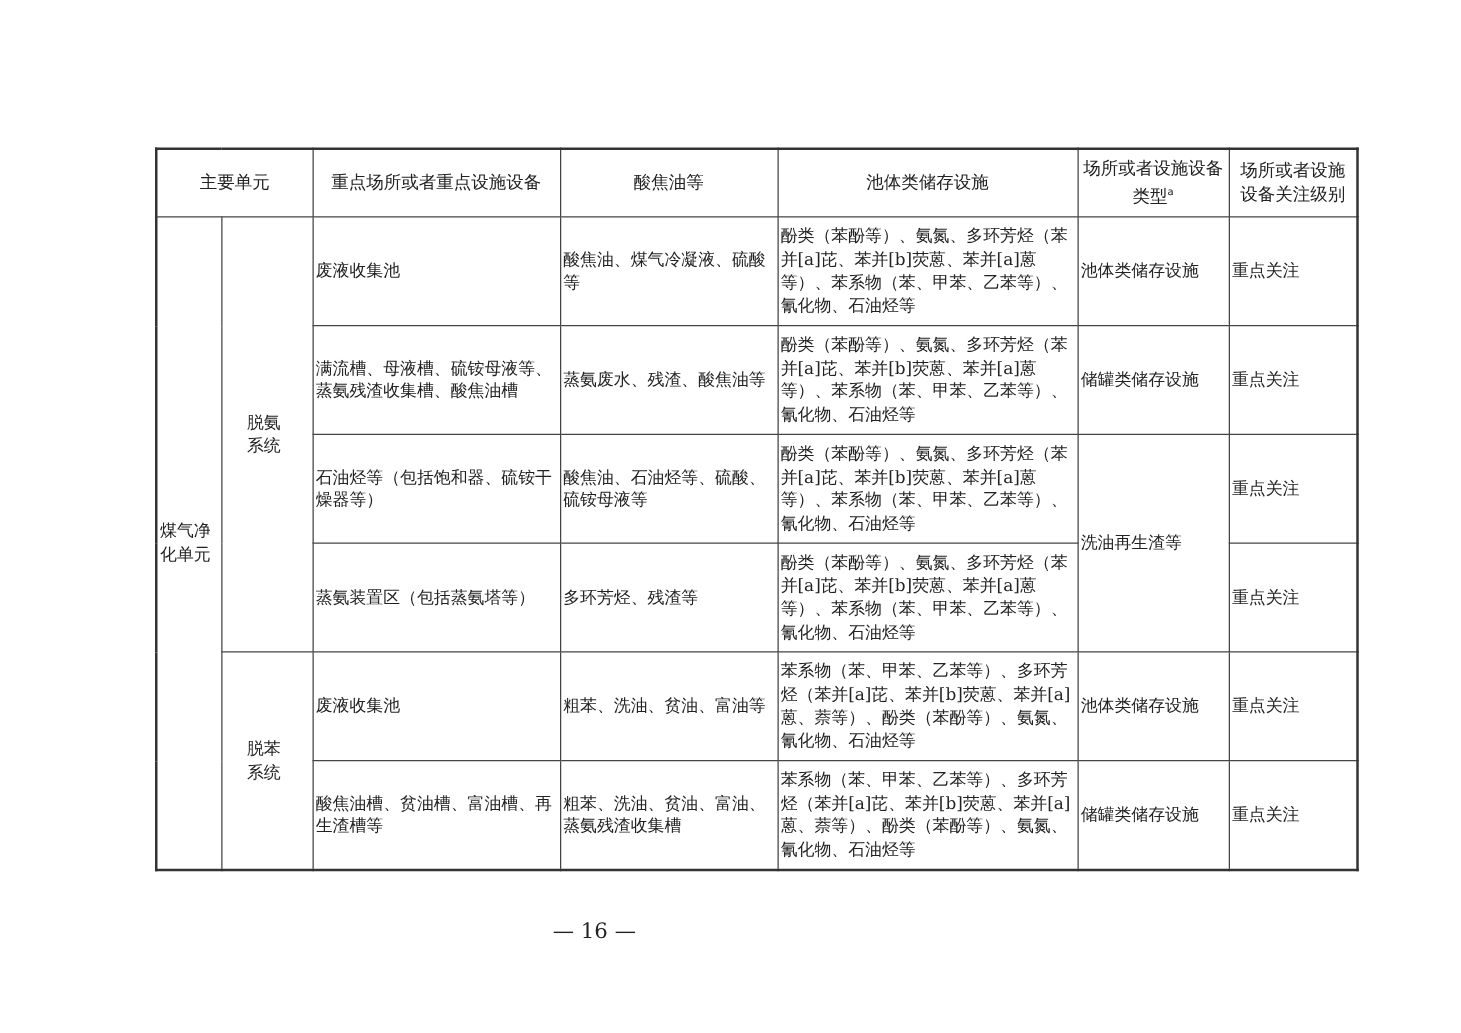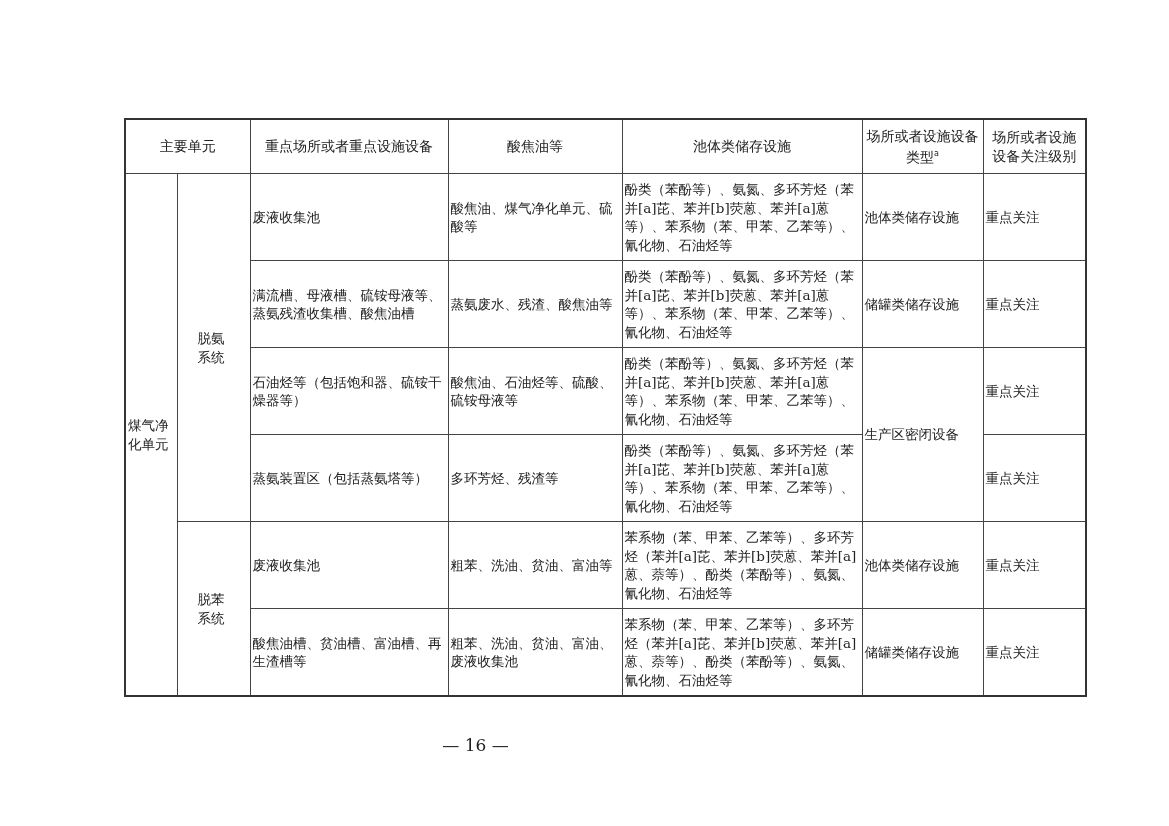--- a/index.html
+++ b/index.html
@@ -33,56 +33,56 @@
     <th>重点场所或者重点设施设备</th>
     <th>酸焦油等</th>
     <th>池体类储存设施</th>
     <th><span>场所或者设施设备类型</span><sup>a</sup></th>
     <th>场所或者设施设备关注级别</th>
   </tr>
   <tr>
     <td rowspan="6" class="c">煤气净化单元</td>
     <td rowspan="4" class="c" style="padding:0 20px">脱氨系统</td>
     <td class="l">废液收集池</td>
-    <td class="l">酸焦油、煤气净化单元、硫酸等</td>
+    <td class="l">酸焦油、煤气冷凝液、硫酸等</td>
     <td class="l">酚类（苯酚等）、氨氮、多环芳烃（苯并[a]芘、苯并[b]荧蒽、苯并[a]蒽等）、苯系物（苯、甲苯、乙苯等）、氰化物、石油烃等</td>
     <td class="l">池体类储存设施</td>
     <td class="c">重点关注</td>
   </tr>
   <tr>
     <td class="l">满流槽、母液槽、硫铵母液等、蒸氨残渣收集槽、酸焦油槽</td>
     <td class="l">蒸氨废水、残渣、酸焦油等</td>
     <td class="l">酚类（苯酚等）、氨氮、多环芳烃（苯并[a]芘、苯并[b]荧蒽、苯并[a]蒽等）、苯系物（苯、甲苯、乙苯等）、氰化物、石油烃等</td>
     <td class="l">储罐类储存设施</td>
     <td class="c">重点关注</td>
   </tr>
   <tr>
     <td class="l">石油烃等（包括饱和器、硫铵干燥器等）</td>
     <td class="l">酸焦油、石油烃等、硫酸、硫铵母液等</td>
     <td class="l">酚类（苯酚等）、氨氮、多环芳烃（苯并[a]芘、苯并[b]荧蒽、苯并[a]蒽等）、苯系物（苯、甲苯、乙苯等）、氰化物、石油烃等</td>
-    <td rowspan="2" class="l">生产区密闭设备</td>
+    <td rowspan="2" class="l">洗油再生渣等</td>
     <td class="c">重点关注</td>
   </tr>
   <tr>
     <td class="l">蒸氨装置区（包括蒸氨塔等）</td>
     <td class="l">多环芳烃、残渣等</td>
     <td class="l">酚类（苯酚等）、氨氮、多环芳烃（苯并[a]芘、苯并[b]荧蒽、苯并[a]蒽等）、苯系物（苯、甲苯、乙苯等）、氰化物、石油烃等</td>
     <td class="c">重点关注</td>
   </tr>
   <tr>
     <td rowspan="2" class="c" style="padding:0 20px">脱苯系统</td>
     <td class="l">废液收集池</td>
     <td class="l">粗苯、洗油、贫油、富油等</td>
     <td class="l">苯系物（苯、甲苯、乙苯等）、多环芳烃（苯并[a]芘、苯并[b]荧蒽、苯并[a]蒽、萘等）、酚类（苯酚等）、氨氮、氰化物、石油烃等</td>
     <td class="l">池体类储存设施</td>
     <td class="c">重点关注</td>
   </tr>
   <tr>
     <td class="l">酸焦油槽、贫油槽、富油槽、再生渣槽等</td>
-    <td class="l">粗苯、洗油、贫油、富油、废液收集池</td>
+    <td class="l">粗苯、洗油、贫油、富油、蒸氨残渣收集槽</td>
     <td class="l">苯系物（苯、甲苯、乙苯等）、多环芳烃（苯并[a]芘、苯并[b]荧蒽、苯并[a]蒽、萘等）、酚类（苯酚等）、氨氮、氰化物、石油烃等</td>
     <td class="l">储罐类储存设施</td>
     <td class="c">重点关注</td>
   </tr>
 </tbody>
   </table>
 
 <div class="pager">— 16 —</div>
 
 </body></html>

